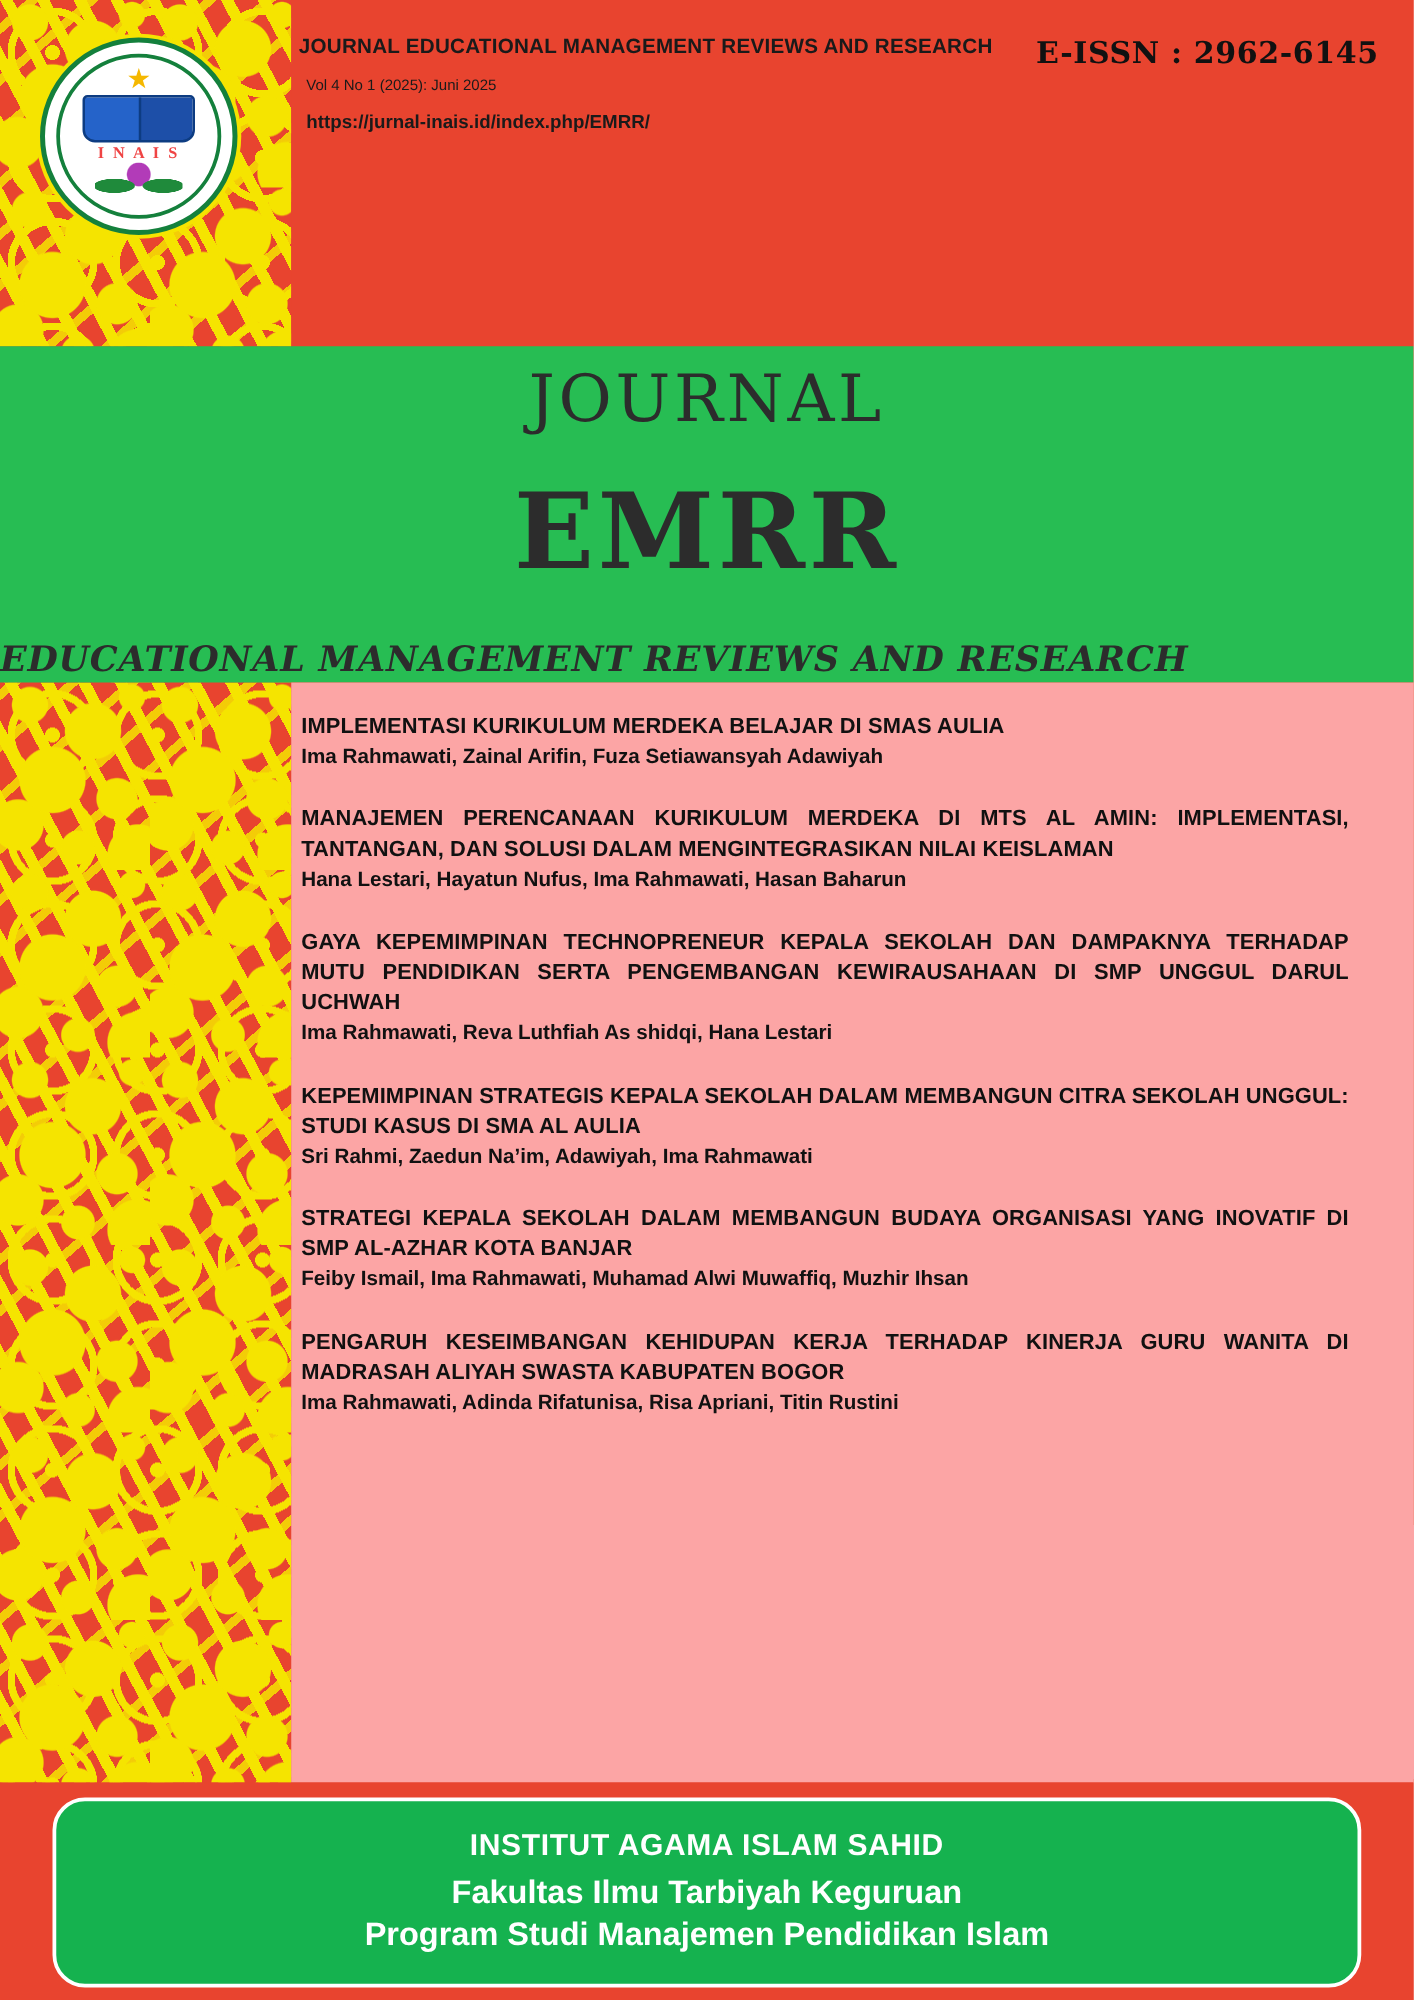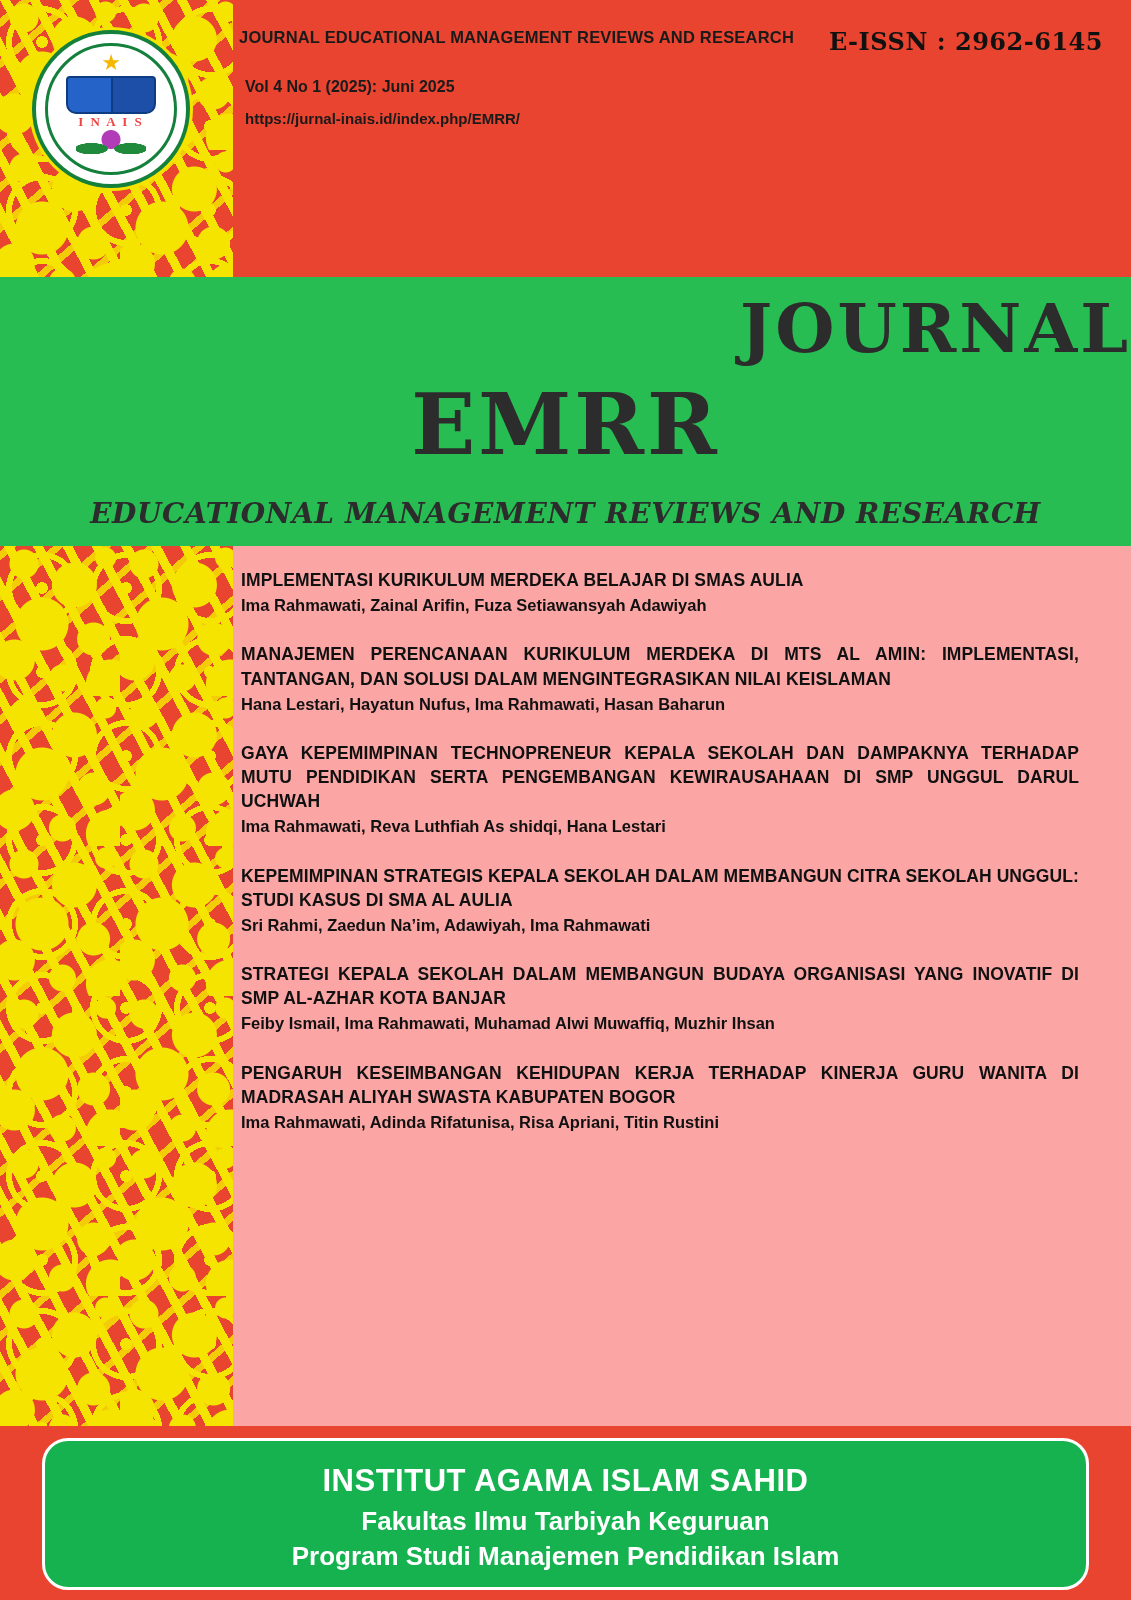--- a/index.html
+++ b/index.html
@@ -52,23 +52,23 @@
     left: 6px; top: 28px;
     color: #1a1a1a;
   }
   .hdr-title {
     font-size: 16.5px;
     font-weight: bold;
     letter-spacing: .2px;
     line-height: 1.2;
   }
   .hdr-vol {
-    font-size: 16px;
-    font-weight: bold;
-    margin-top: 30px;
+    font-size: 12px;
+    font-weight: normal;
+    margin-top: 13px;
     padding-left: 6px;
   }
   .hdr-url {
     font-size: 15px;
     font-weight: bold;
     margin-top: 14px;
     padding-left: 6px;
   }
   #eissn {
     position: absolute;
@@ -145,43 +145,43 @@
 
   
   #title-band {
     position: absolute;
     left: 0; top: 277px; right: 0; height: 269px;
     background: #27bd53;
   }
   #journal-word {
     position: absolute;
     left: 0; right: 0; top: 16px;
-    text-align: right;
+    text-align: center;
     font-family: "DejaVu Serif", serif;
-    font-size: 68px;
-    font-weight: bold;
+    font-size: 52px;
+    font-weight: normal;
     color: #2c2c2c;
     letter-spacing: 3px;
     line-height: 1.05;
   }
   #emrr-word {
     position: absolute;
     left: 0; right: 0; top: 104px;
     text-align: center;
     font-family: "DejaVu Serif", serif;
     font-size: 84px;
     font-weight: bold;
     color: #2c2c2c;
     letter-spacing: 3px;
     line-height: 1.05;
   }
   #subtitle-word {
     position: absolute;
-    left: 0; right: 0; bottom: 16px;
-    text-align: center;
+    left: 0; right: 0; bottom: 2px;
+    text-align: left;
     font-family: "DejaVu Serif", serif;
     font-style: italic;
     font-weight: bold;
     font-size: 28px;
     color: #2c2c2c;
     letter-spacing: .6px;
   }
 
   
   #articles {
@@ -221,21 +221,21 @@
     left: 42px; right: 42px; top: 12px; bottom: 10px;
     background: #15b24f;
     border: 3px solid #ffffff;
     border-radius: 26px;
     color: #ffffff;
     text-align: center;
     padding-top: 22px;
     box-sizing: border-box;
   }
   .f1 {
-    font-size: 31px;
+    font-size: 24px;
     font-weight: bold;
     letter-spacing: .5px;
     line-height: 1.15;
   }
   .f2 {
     font-size: 26px;
     font-weight: bold;
     margin-top: 8px;
     line-height: 1.15;
   }

